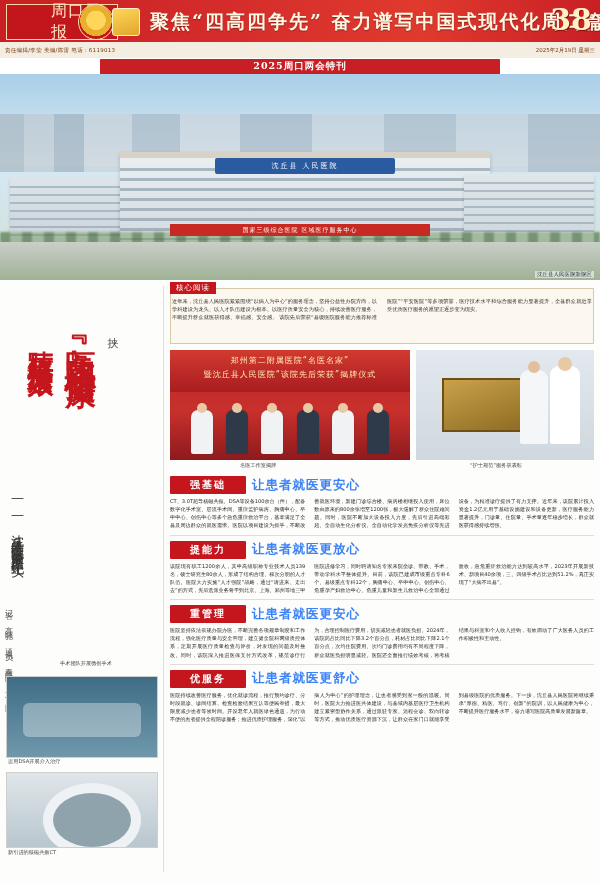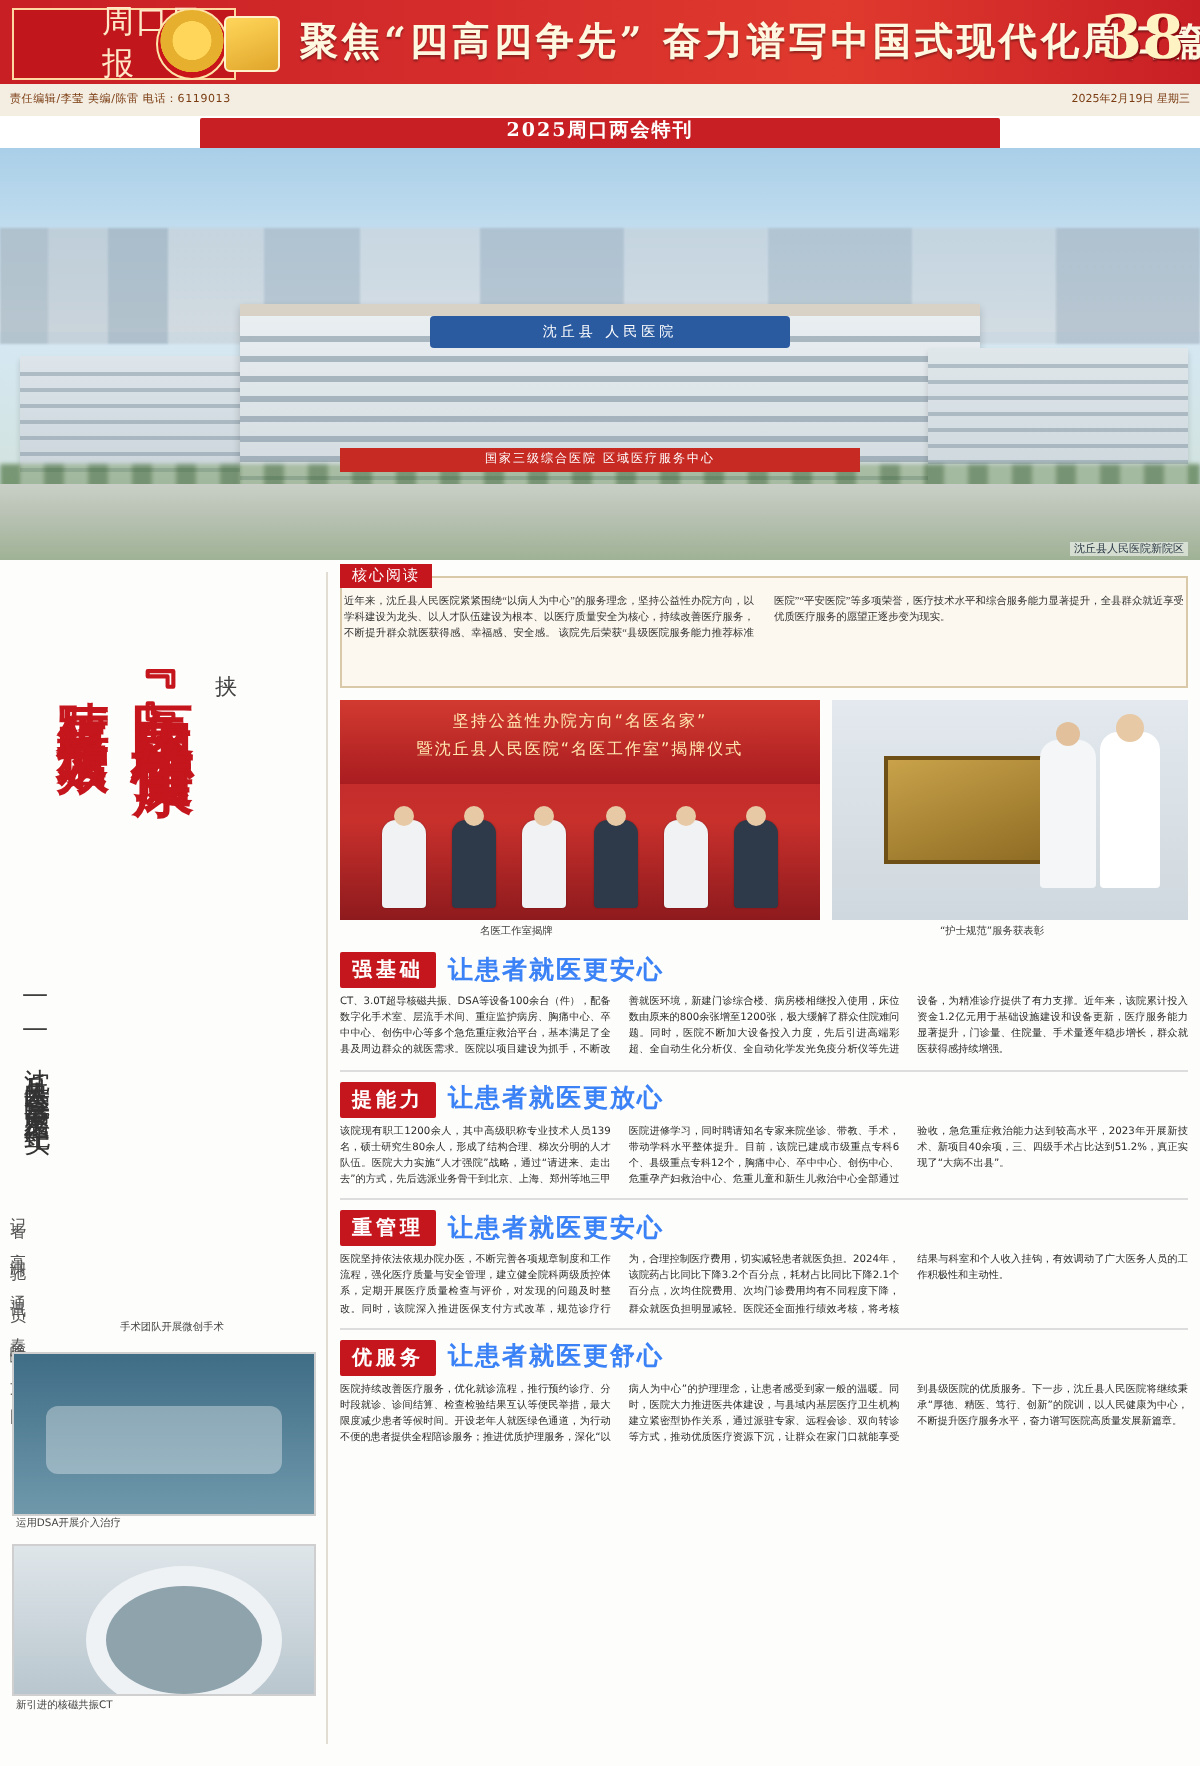--- a/index.html
+++ b/index.html
@@ -175,21 +175,21 @@
     left:8px;top:340px;height:220px;font-size:13px;color:#333;font-weight:normal;
     letter-spacing:2px;
   }
   .vt-byline{
     left:2px;top:452px;height:130px;font-size:8px;color:#555;font-weight:normal;
   }
 
   
   .corebox{
     position:absolute;left:170px;top:288px;width:424px;height:56px;
-    border:1px solid #d9c9a8;background:#fdf8ef;padding:3px 1px;box-sizing:border-box;font-family:Liberation Serif, serif;
+    border:1px solid #d9c9a8;background:#fdf8ef;padding:3px 1px;box-sizing:border-box;
   }
   .corebox .hd{
     position:absolute;left:-1px;top:-7px;background:#c4161c;color:#fff;
     font-size:7.5px;padding:1px 6px;letter-spacing:1px;
   }
   .corebox .txt{
     margin-top:5px;font-size:5.2px;line-height:1.55;color:#333;text-align:justify;
     column-count:2;column-gap:10px;
   }
 
@@ -239,21 +239,21 @@
   .cap-b{left:470px;top:462px;}
 
   
   .body-area{
     position:absolute;left:170px;top:476px;width:424px;height:395px;
   }
   .sec{position:relative;margin-bottom:5px;}
   .sec-head{display:flex;align-items:center;gap:6px;margin-bottom:3px;}
   .sec-tag{
     background:#c4161c;color:#fff;font-size:10px;font-weight:bold;
-    padding:2px 6px;letter-spacing:2px;border-radius:1px;
+    padding:2px 20px;letter-spacing:2px;border-radius:1px;
     font-family:"DejaVu Serif","Liberation Serif",serif;
   }
   .sec-title{
     font-size:12.5px;font-weight:bold;color:#3b82f6;letter-spacing:1px;
     font-family:"DejaVu Serif","Liberation Serif",serif;
   }
   .sec-body{
     font-size:5.1px;line-height:1.6;color:#2b2b2b;text-align:justify;
     column-count:3;column-gap:9px;
   }
@@ -321,22 +321,22 @@
   <div class="corebox">
     <div class="hd">核心阅读</div>
     <div class="txt">
       <span>近年来，沈丘县人民医院紧紧围绕“以病人为中心”的服务理念，坚持公益性办院方向，以学科建设为龙头、以人才队伍建设为根本、以医疗质量安全为核心，持续改善医疗服务，不断提升群众就医获得感、幸福感、安全感。</span>
       <span>该院先后荣获“县级医院服务能力推荐标准医院”“平安医院”等多项荣誉，医疗技术水平和综合服务能力显著提升，全县群众就近享受优质医疗服务的愿望正逐步变为现实。</span>
     </div>
   </div>
 
   <div class="photo-a">
     <div class="stage">
-      <span>坚持公益性办院方向“名医名家”</span><br>
-      <span>暨沈丘县人民医院“名医工作室”揭牌仪式</span>
+      <span>郑州第二附属医院“名医名家”</span><br>
+      <span>暨沈丘县人民医院“该院先后荣获”揭牌仪式</span>
     </div>
     <div class="people">
       <div class="person"></div>
       <div class="person dark"></div>
       <div class="person"></div>
       <div class="person dark"></div>
       <div class="person"></div>
       <div class="person dark"></div>
     </div>
   </div>

